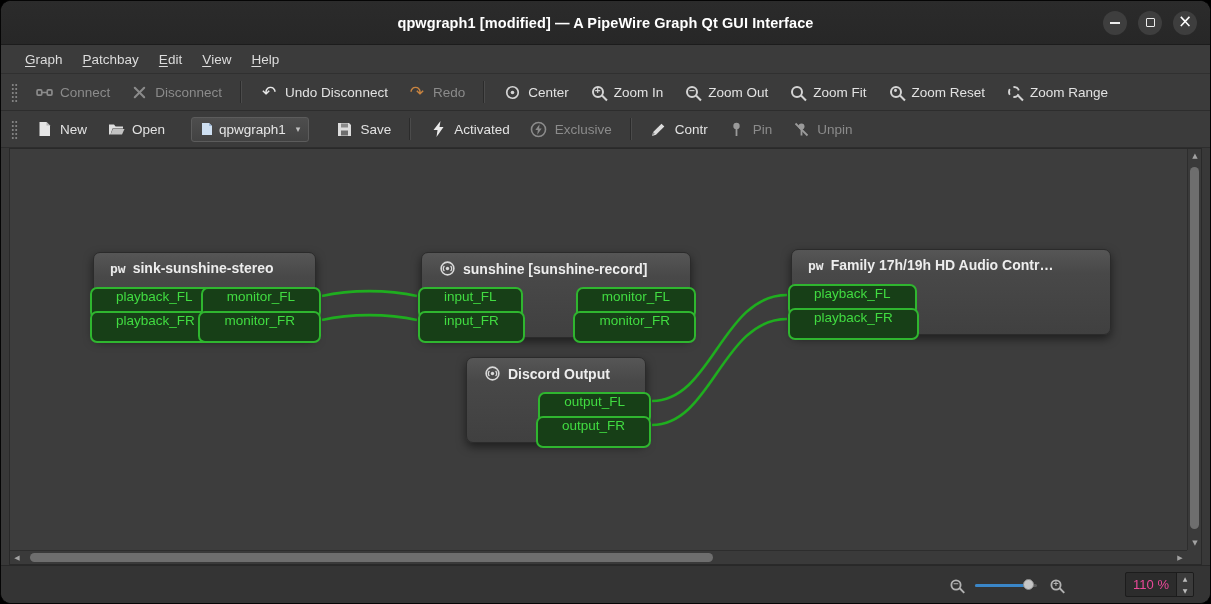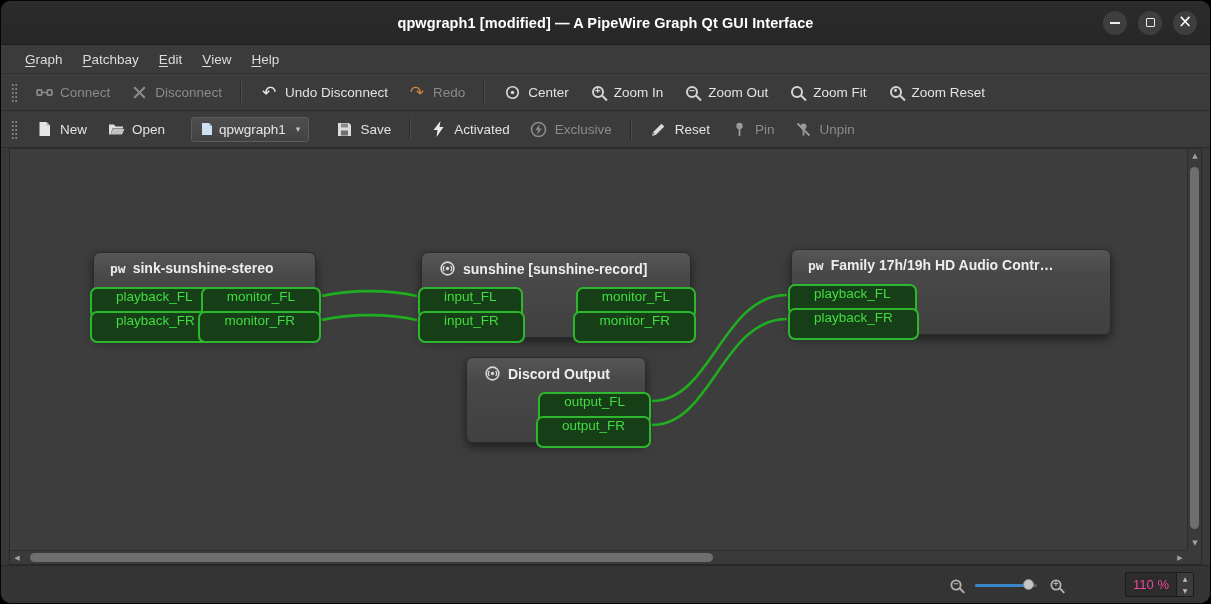--- a/index.html
+++ b/index.html
@@ -171,20 +171,26 @@
       <span>Zoom Fit</span>
     </button>
     <button class="tbtn">
       <span class="icon16">
           <span class="mag">
             <span class="magsign">•</span>
           </span>
         </span>
       <span>Zoom Reset</span>
     </button>
+    <button class="tbtn">
+      <span class="icon16">
+          <span class="mag dashed"></span>
+        </span>
+      <span>Zoom Range</span>
+    </button>
   </div>
 
   <div class="toolbar">
     <div class="grip"></div>
     <button class="tbtn">
       <span class="icon16">
           <svg width="15" height="16" viewBox="0 0 14 16">
             <path d="M2 1 h7 l3.5 3.5 V15 H2 Z" fill="#e6e6e6"></path>
             <path d="M9 1 v3.5 h3.5" fill="#b5b5b5"></path>
           </svg>
@@ -239,21 +245,21 @@
       <span>Exclusive</span>
     </button>
     <div class="tsep"></div>
     <button class="tbtn">
       <span class="icon16">
           <svg width="15" height="15" viewBox="0 0 15 15">
             <path d="M1 14 l1.2-4 L10.5 1.7 l2.8 2.8 L5 12.8 Z" fill="#dcdcdc"></path>
             <path d="M1 14 l1.2-4 1.6 1.6 Z" fill="#8a8a8a"></path>
           </svg>
         </span>
-      <span>Reset</span>
+      <span>Contr</span>
     </button>
     <button class="tbtn disabled">
       <span class="icon16">
           <svg width="13" height="15" viewBox="0 0 12 15">
             <circle cx="6" cy="4" r="3.2" fill="#9a9a9a"></circle>
             <line x1="6" y1="7" x2="6" y2="14" stroke="#9a9a9a" stroke-width="1.8"></line>
           </svg>
         </span>
       <span>Pin</span>
     </button>

